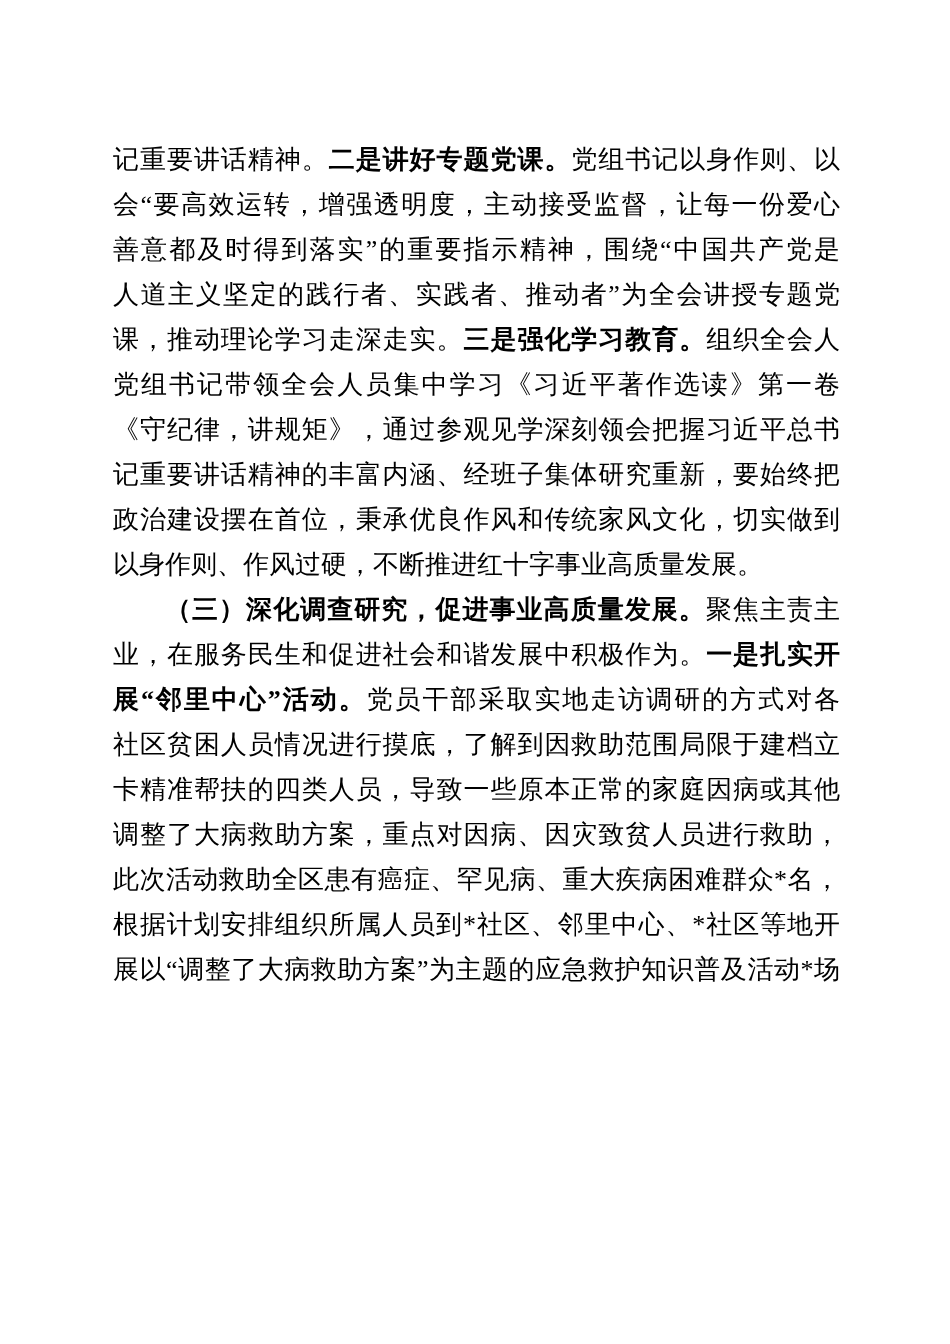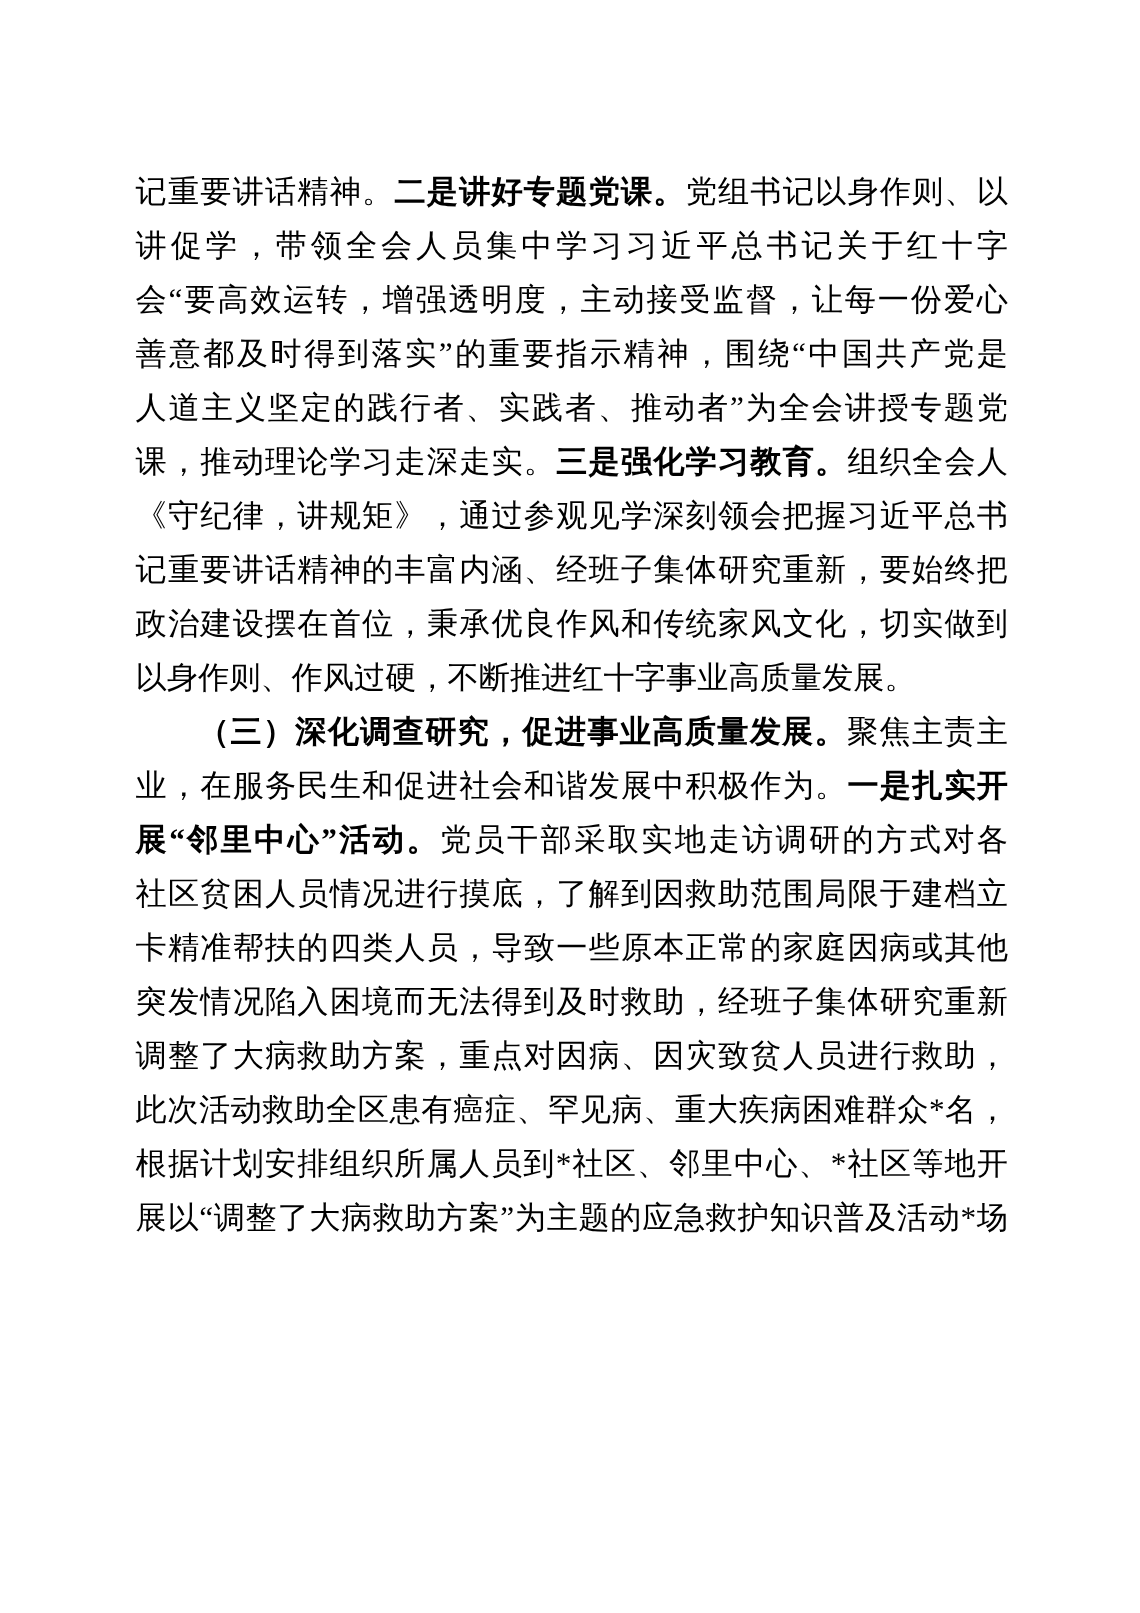--- a/index.html
+++ b/index.html
@@ -43,33 +43,32 @@
   .seg-b {
     font-weight: 700;
   }
 </style>
 </head>
 <body>
 
 <div class="page">
   <div class="text-block" id="doc-body" style="color: rgb(0, 0, 0);">
       <div class="line j"><span class="seg">记重要讲话精神。</span><span class="seg-b">二是讲好专题党课。</span><span class="seg">党组书记以身作则、以</span></div>
-      <div class="line j"><span class="seg">讲促学，带领全会人员集中学习习近平总书记关于红十字</span></div>
       <div class="line j"><span class="seg">会“要高效运转，增强透明度，主动接受监督，让每一份爱心</span></div>
       <div class="line j"><span class="seg">善意都及时得到落实”的重要指示精神，围绕“中国共产党是</span></div>
       <div class="line j"><span class="seg">人道主义坚定的践行者、实践者、推动者”为全会讲授专题党</span></div>
       <div class="line j"><span class="seg">课，推动理论学习走深走实。</span><span class="seg-b">三是强化学习教育。</span><span class="seg">组织全会人</span></div>
+      <div class="line j"><span class="seg">党组书记带领全会人员集中学习《习近平著作选读》第一卷</span></div>
       <div class="line j"><span class="seg">《守纪律，讲规矩》，通过参观见学深刻领会把握习近平总书</span></div>
       <div class="line j"><span class="seg">记重要讲话精神的丰富内涵、经班子集体研究重新，要始终把</span></div>
       <div class="line j"><span class="seg">政治建设摆在首位，秉承优良作风和传统家风文化，切实做到</span></div>
       <div class="line"><span class="seg">以身作则、作风过硬，不断推进红十字事业高质量发展。</span></div>
       <div class="line j ind"><span class="seg-b">（三）深化调查研究，促进事业高质量发展。</span><span class="seg">聚焦主责主</span></div>
       <div class="line j"><span class="seg">业，在服务民生和促进社会和谐发展中积极作为。</span><span class="seg-b">一是扎实开</span></div>
       <div class="line j"><span class="seg-b">展“邻里中心”活动。</span><span class="seg">党员干部采取实地走访调研的方式对各</span></div>
       <div class="line j"><span class="seg">社区贫困人员情况进行摸底，了解到因救助范围局限于建档立</span></div>
       <div class="line j"><span class="seg">卡精准帮扶的四类人员，导致一些原本正常的家庭因病或其他</span></div>
-      <div class="line j"><span class="seg">突发情况陷入困境而无法得到及时救助，经班子集体研究重新</span></div>
       <div class="line j"><span class="seg">调整了大病救助方案，重点对因病、因灾致贫人员进行救助，</span></div>
       <div class="line j"><span class="seg">此次活动救助全区患有癌症、罕见病、重大疾病困难群众*名，</span></div>
       <div class="line j"><span class="seg">根据计划安排组织所属人员到*社区、邻里中心、*社区等地开</span></div>
       <div class="line j"><span class="seg">展以“调整了大病救助方案”为主题的应急救护知识普及活动*场</span></div>
     </div>
 </div>
 
 </body></html>

